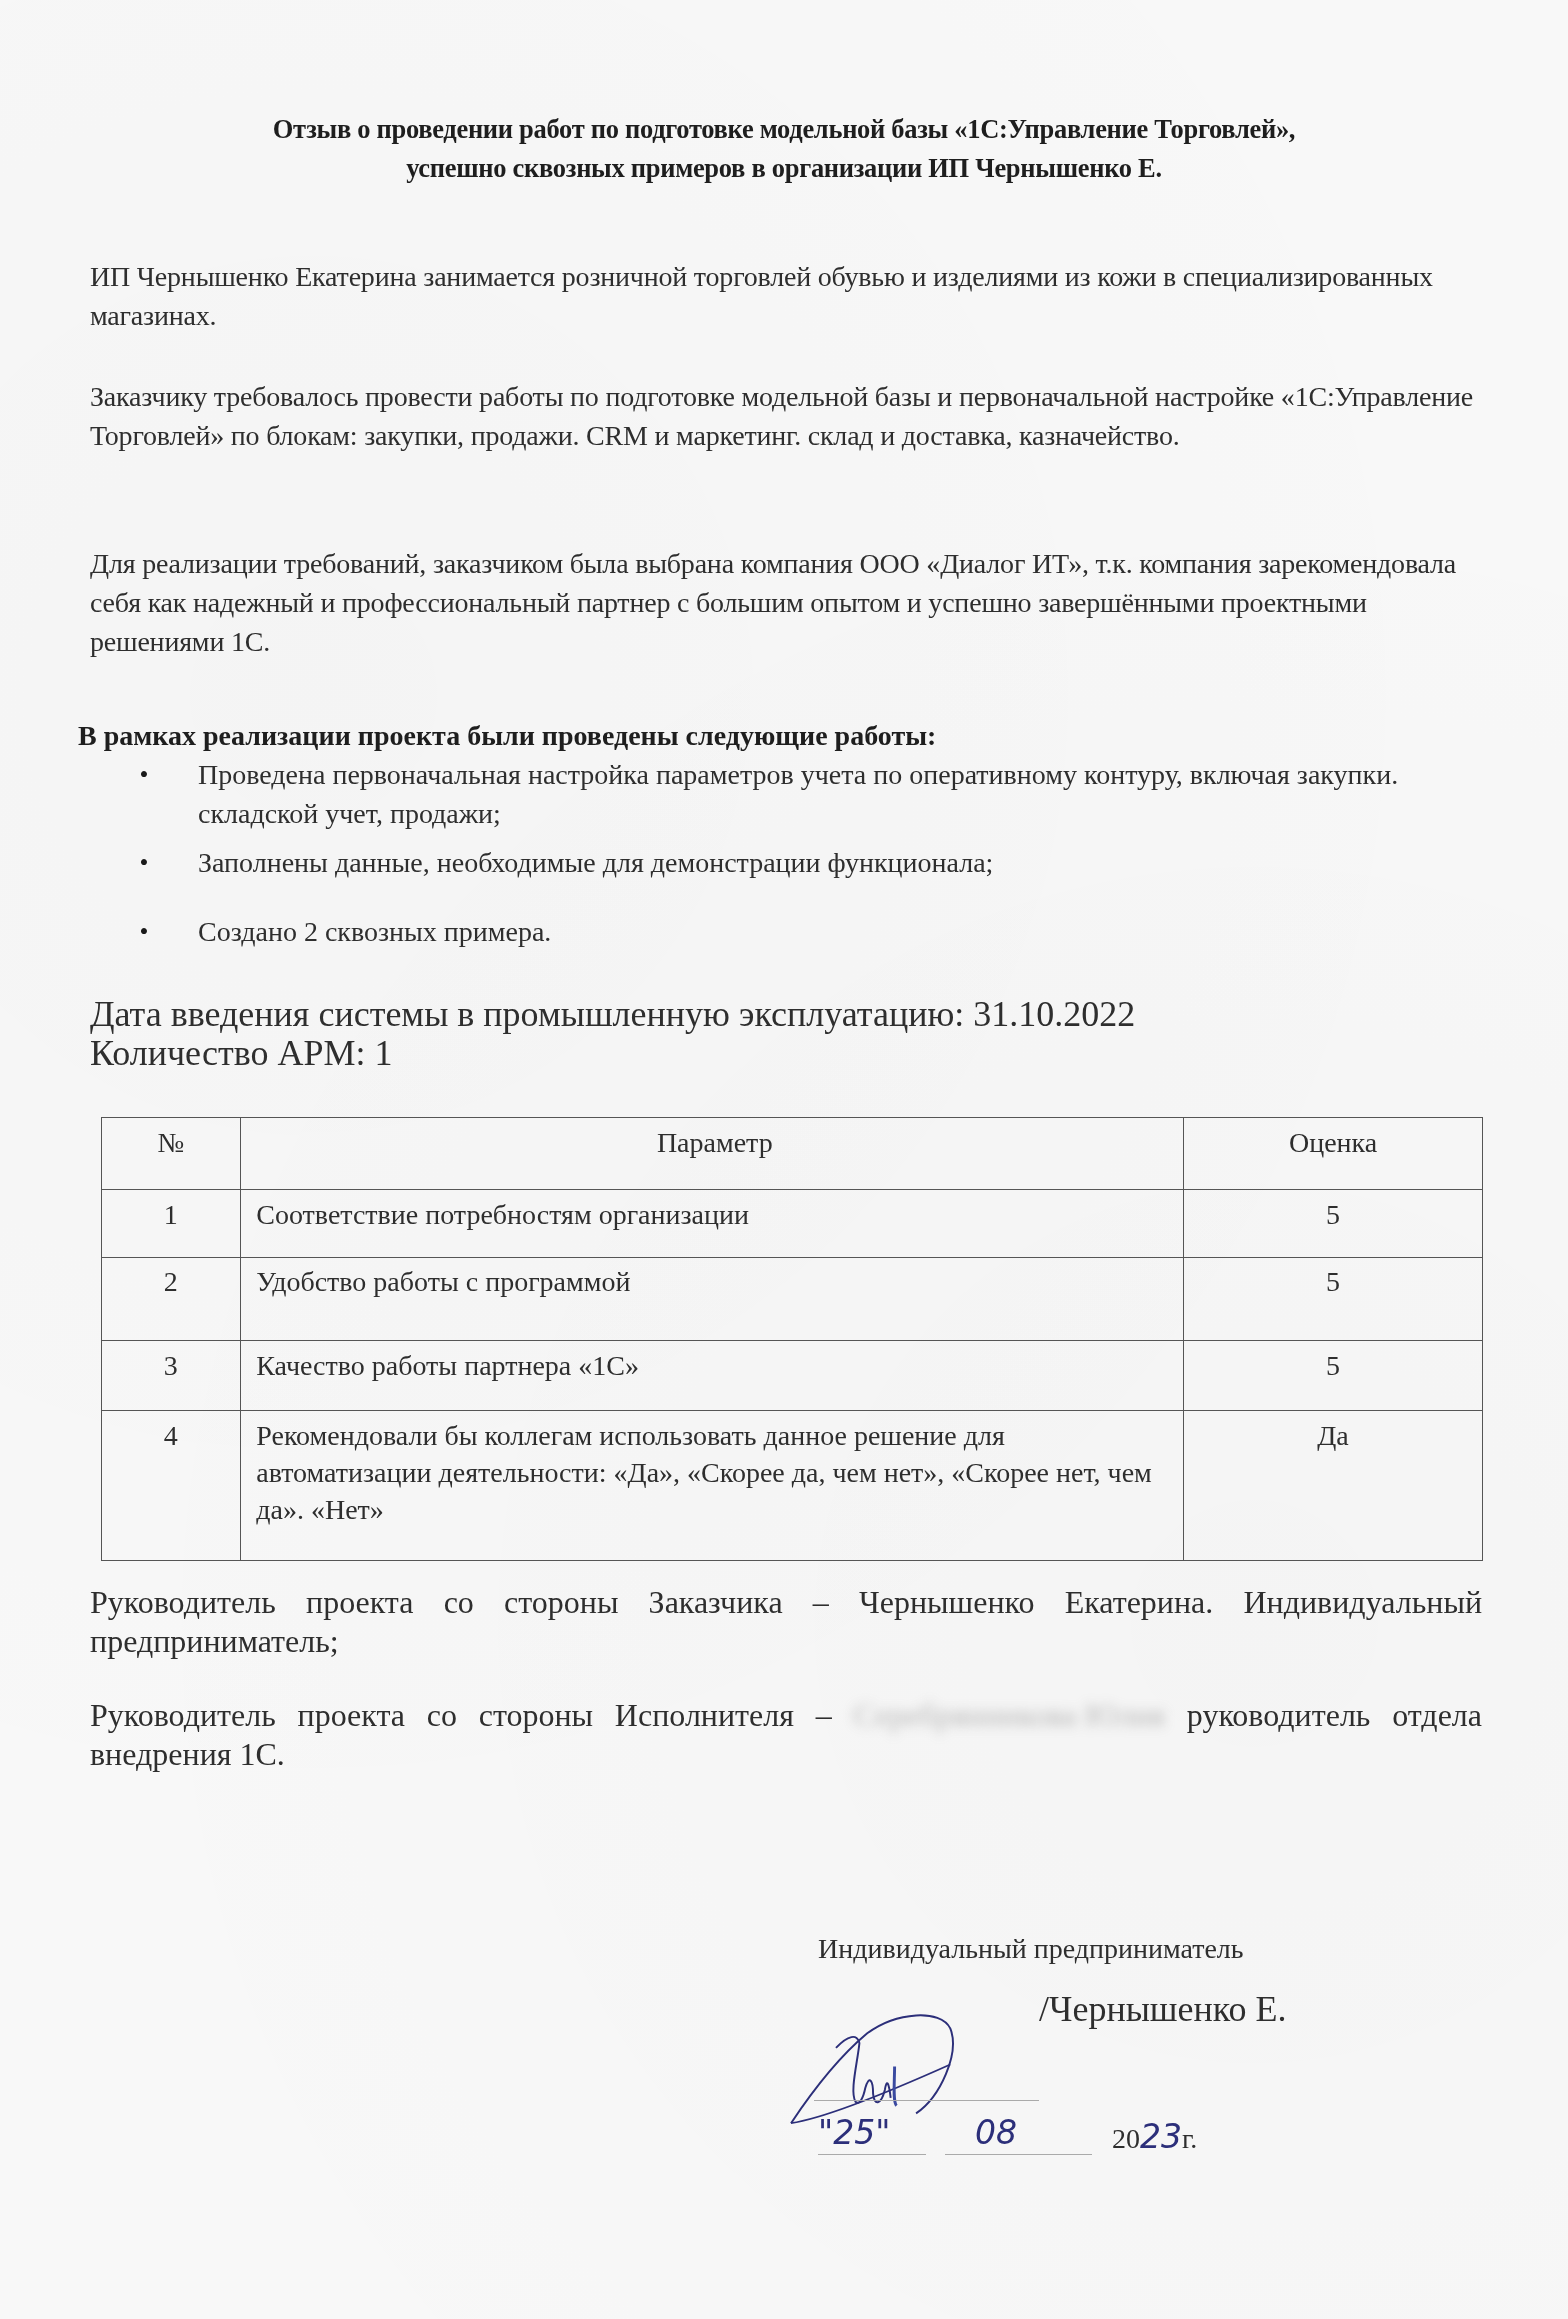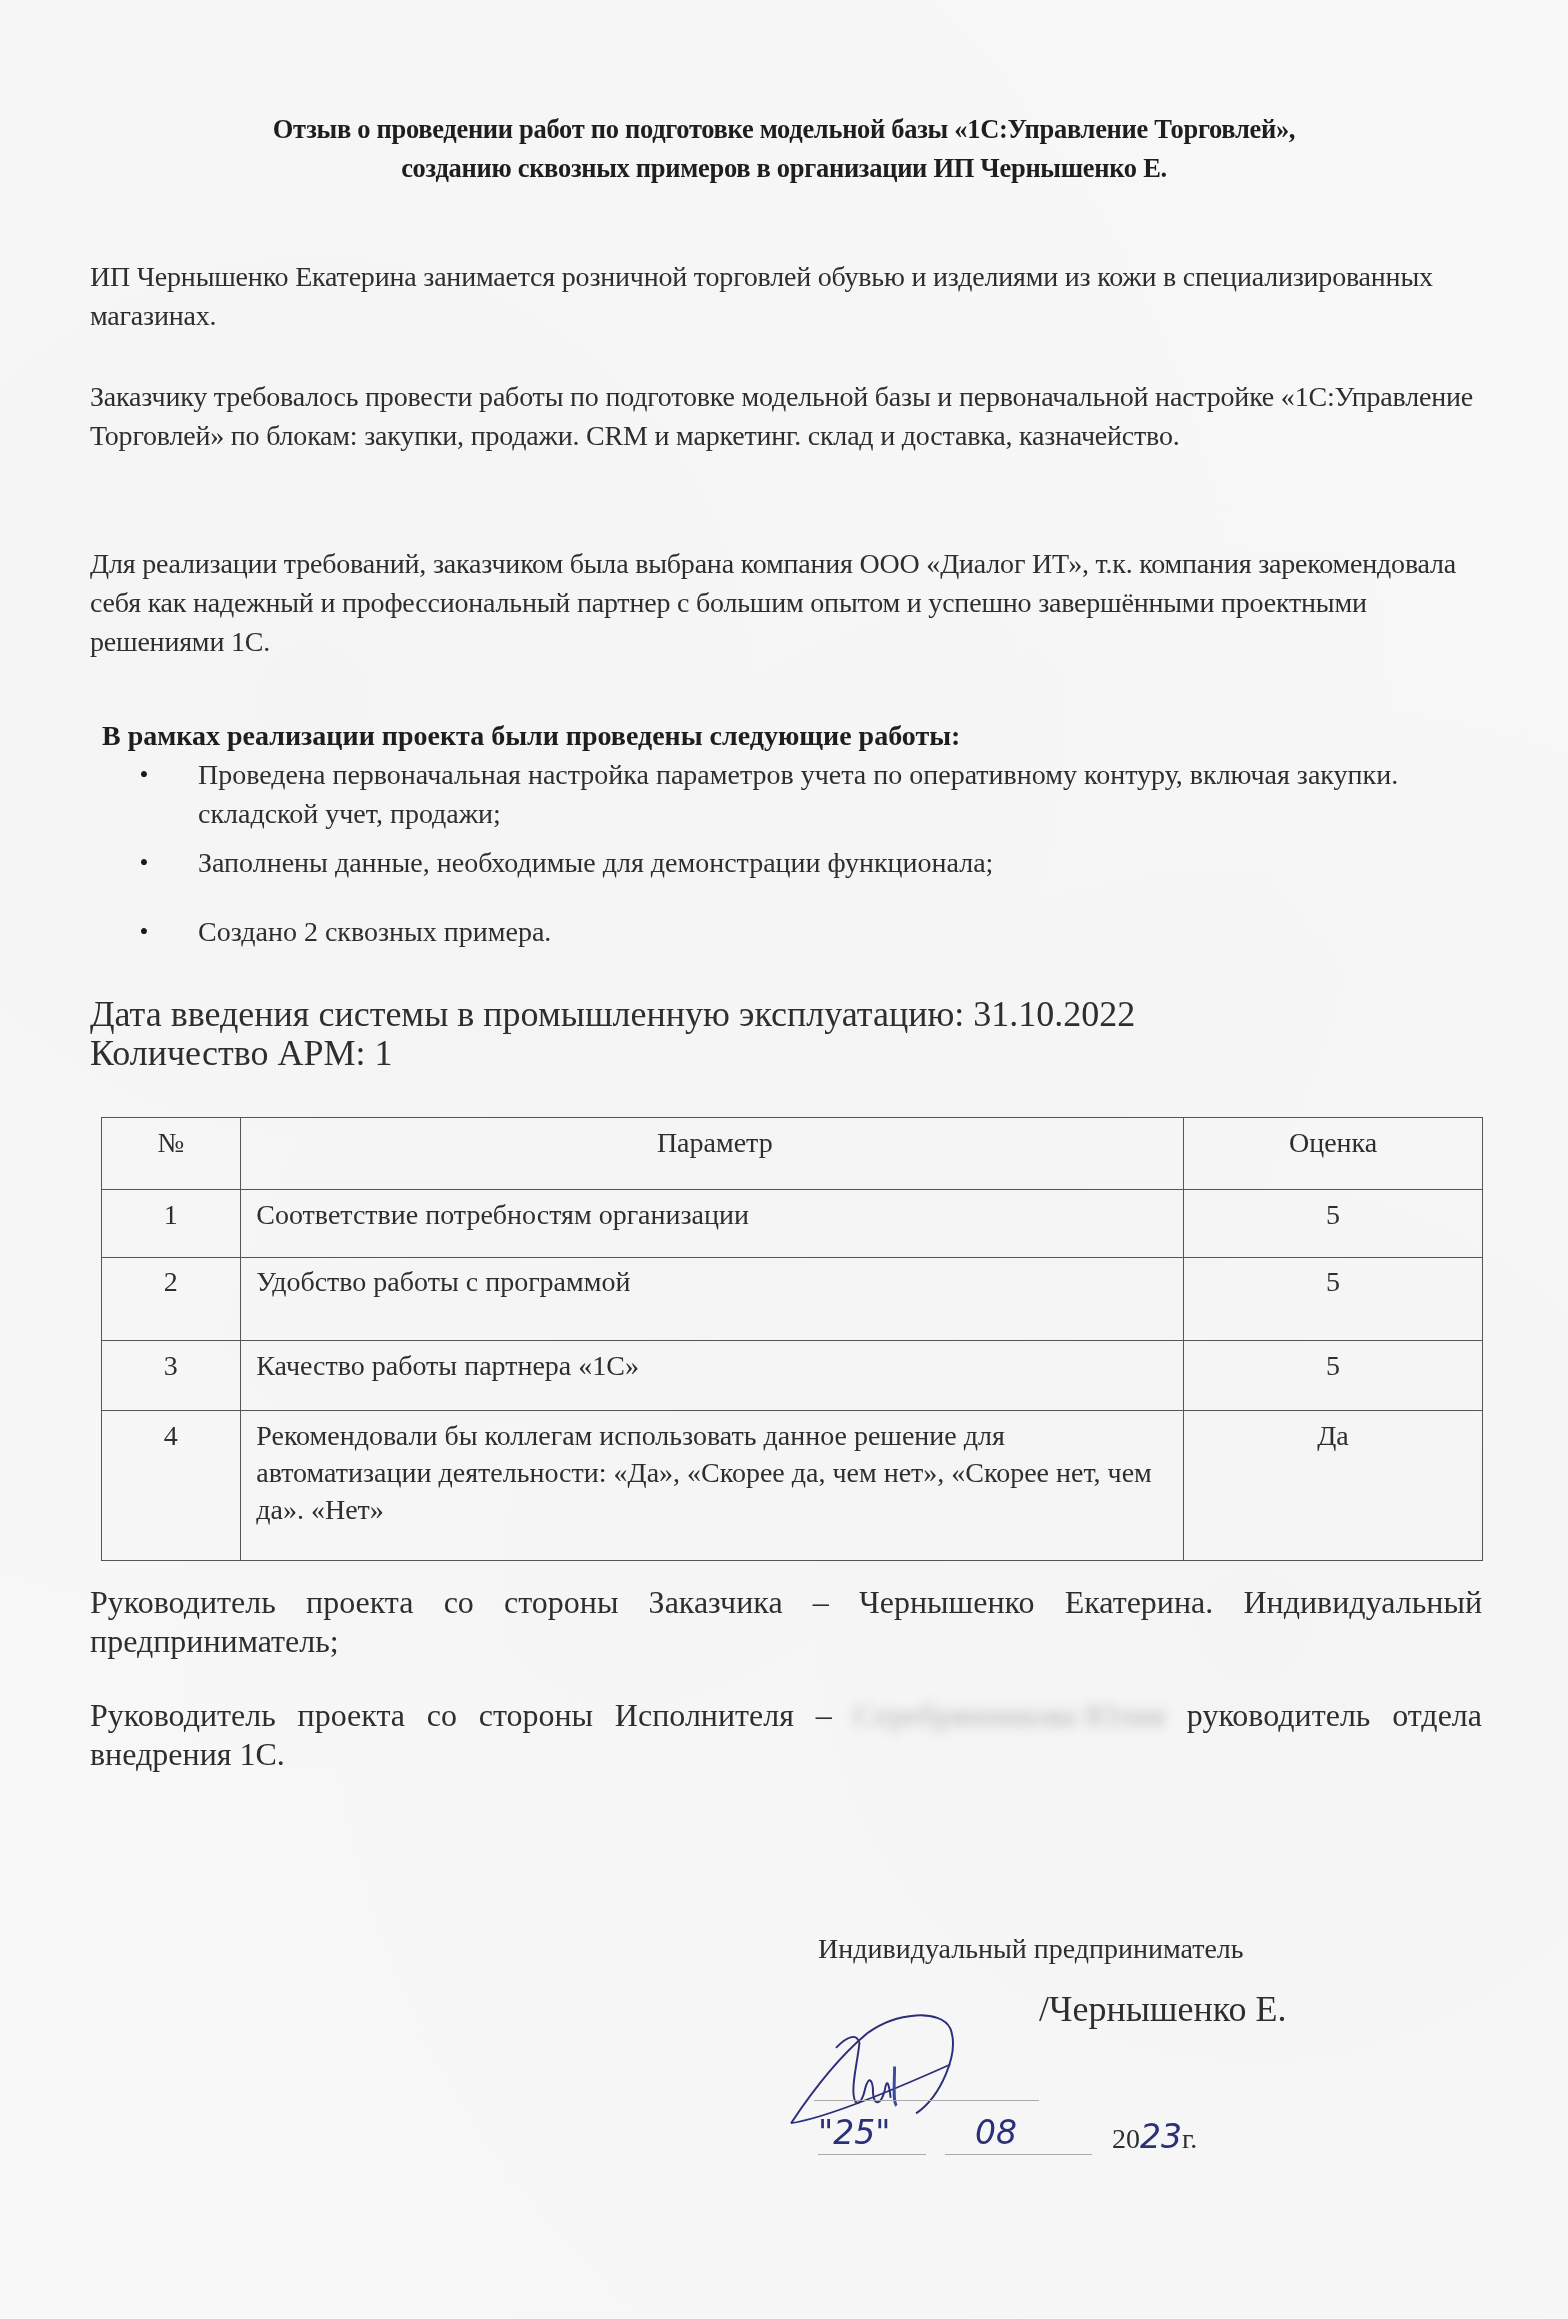--- a/index.html
+++ b/index.html
@@ -25,21 +25,21 @@
     color: #1e1e1e; letter-spacing: -0.3px;
   }
   .para {
     position: absolute; left: 90px; width: 1392px;
     font-size: 28px; line-height: 39px; color: #2e2e2e; letter-spacing: -0.2px;
   }
   .p1 { top: 257px; }
   .p2 { top: 377px; }
   .p3 { top: 544px; }
   .works-heading {
-    position: absolute; left: 102px; top: 716px;
+    position: absolute; left: 78px; top: 716px;
     font-size: 28px; font-weight: bold; color: #1e1e1e; line-height: 39px;
   }
   .works-list {
     position: absolute; left: 118px; top: 755px; width: 1372px;
     margin: 0; padding: 0; list-style: none;
     font-size: 28px; line-height: 39px; color: #2e2e2e;
   }
   .works-list li { position: relative; padding-left: 80px; margin-bottom: 9.8px; }
   .works-list li::before {
     content: "•"; position: absolute; left: 21.6px; top: 0; font-size: 25.5px; color: #1a1a1a;
@@ -80,21 +80,21 @@
   .date-line { position: absolute; top: 37px; border-top: 1px solid #aaa; }
   .signature { position: absolute; left: 779px; top: 2004px; width: 196px; height: 127px; }
 </style>
 </head>
 <body>
 
 <div class="page">
 
   <div class="title">
     <div>Отзыв о проведении работ по подготовке модельной базы «1С:Управление Торговлей»,</div>
-    <div>созданию сквозных примеров в организации ИП Чернышенко Е.</div>
+    <div>успешно сквозных примеров в организации ИП Чернышенко Е.</div>
   </div>
 
   <div class="para p1">ИП Чернышенко Екатерина занимается розничной торговлей обувью и изделиями из кожи в специализированных магазинах.</div>
   <div class="para p2">Заказчику требовалось провести работы по подготовке модельной базы и первоначальной настройке «1С:Управление Торговлей» по блокам: закупки, продажи. CRM и маркетинг. склад и доставка, казначейство.</div>
   <div class="para p3">Для реализации требований, заказчиком была выбрана компания ООО «Диалог ИТ», т.к. компания зарекомендовала себя как надежный и профессиональный партнер с большим опытом и успешно завершёнными проектными решениями 1С.</div>
 
   <div class="works-heading">В рамках реализации проекта были проведены следующие работы:</div>
   <ul class="works-list">
     <li>Проведена первоначальная настройка параметров учета по оперативному контуру, включая закупки. складской учет, продажи;</li>
     <li>Заполнены данные, необходимые для демонстрации функционала;</li>

